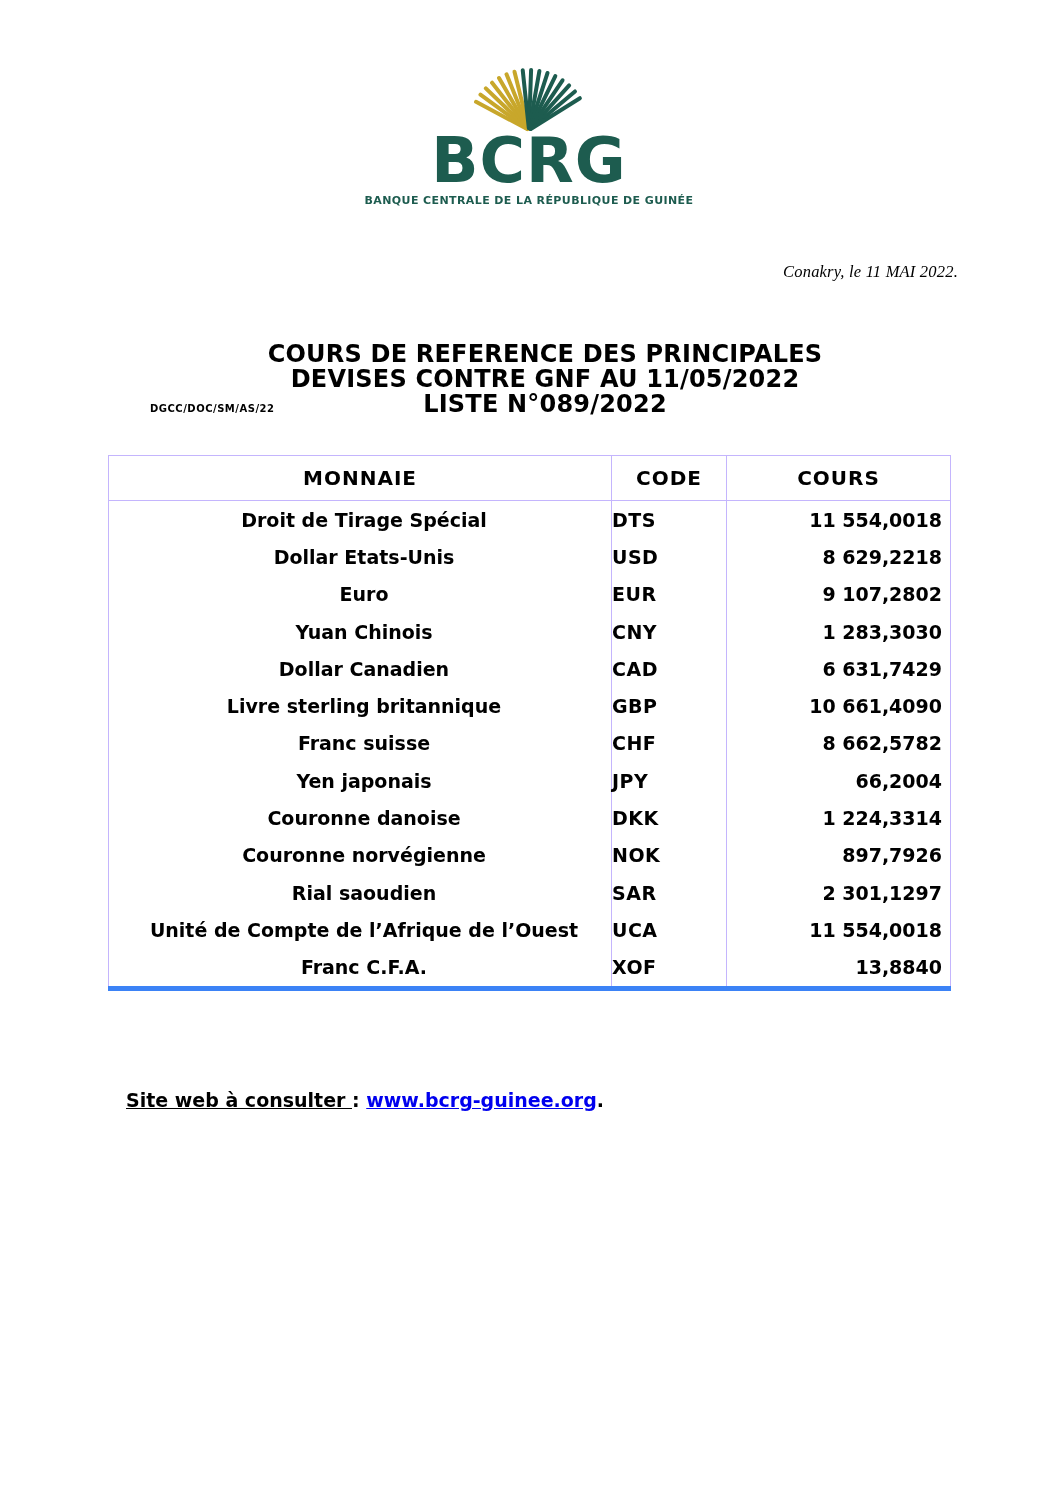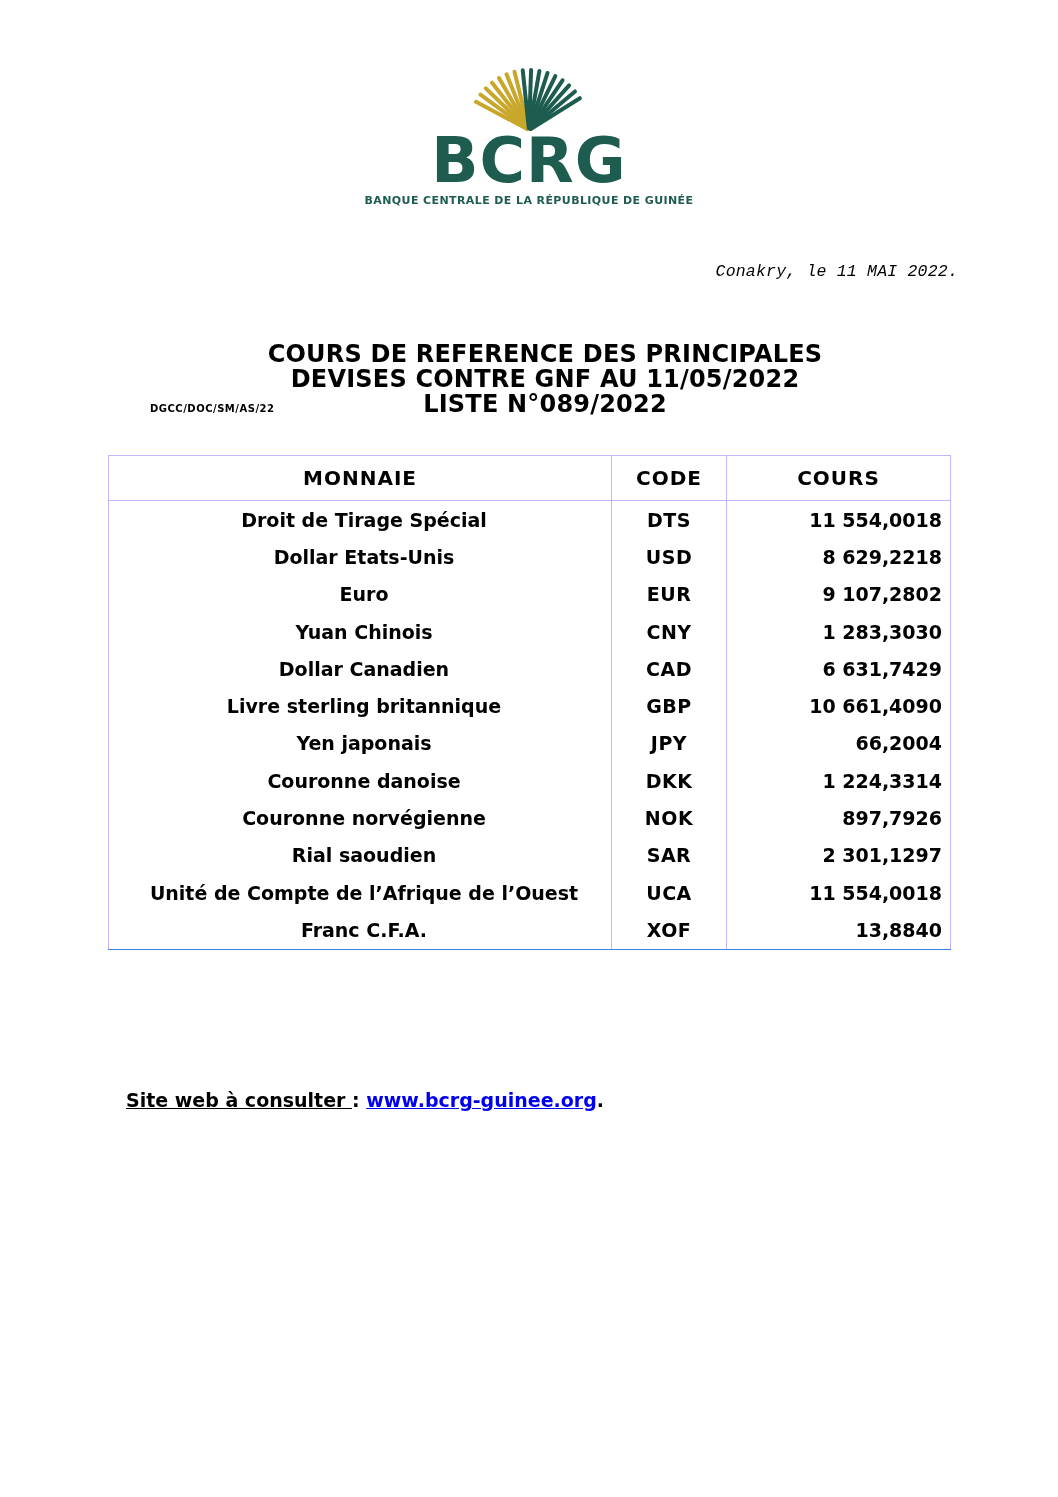--- a/index.html
+++ b/index.html
@@ -56,21 +56,21 @@
     letter-spacing: 0.4px;
     color: #1d5c4f;
     margin-top: 3px;
   }
 
   
   .date-line {
     position: absolute;
     top: 262px;
     right: 100px;
-    font-family: Liberation Mono, monospace;
+    font-family: Liberation Serif, serif;
     font-style: italic;
     font-size: 16.5px;
     color: #000;
     letter-spacing: 0.2px;
   }
 
   
   .ref-code {
     position: absolute;
     top: 383px;
@@ -129,35 +129,34 @@
     font-weight: bold;
     font-size: 19px;
   }
   td.cell-monnaie {
     text-align: center;
     padding-left: 8px;
     border-top: none;
     border-bottom: none;
   }
   td.cell-code {
-    text-align: center;
     border-top: none;
     border-bottom: none;
     letter-spacing: 0.5px;
   }
   td.cell-cours {
     text-align: right;
     padding-right: 8px;
     border-top: none;
     border-bottom: none;
     font-family: "DejaVu Serif", serif;
     font-size: 19px;
     font-weight: normal;
   }
-  tbody tr:last-child td { border-bottom: 1px solid #3b82f6; margin-left: 36px; }
+  tbody tr:last-child td { border-bottom: 5px solid #3b82f6; margin-left: 36px; }
 
   
   .footer-line {
     position: absolute;
     top: 1089px;
     left: 126px;
     font-family: "DejaVu Sans", sans-serif;
     font-weight: bold;
     font-size: 19px;
   }
@@ -245,20 +244,25 @@
       <td class="cell-monnaie">Dollar Canadien</td>
       <td class="cell-code">CAD</td>
       <td class="cell-cours">6 631,7429</td>
     </tr>
     <tr>
       <td class="cell-monnaie">Livre sterling britannique</td>
       <td class="cell-code">GBP</td>
       <td class="cell-cours">10 661,4090</td>
     </tr>
     <tr>
+      <td class="cell-monnaie">Franc suisse</td>
+      <td class="cell-code">CHF</td>
+      <td class="cell-cours">8 662,5782</td>
+    </tr>
+    <tr>
       <td class="cell-monnaie">Yen japonais</td>
       <td class="cell-code">JPY</td>
       <td class="cell-cours">66,2004</td>
     </tr>
     <tr>
       <td class="cell-monnaie">Couronne danoise</td>
       <td class="cell-code">DKK</td>
       <td class="cell-cours">1 224,3314</td>
     </tr>
     <tr>

